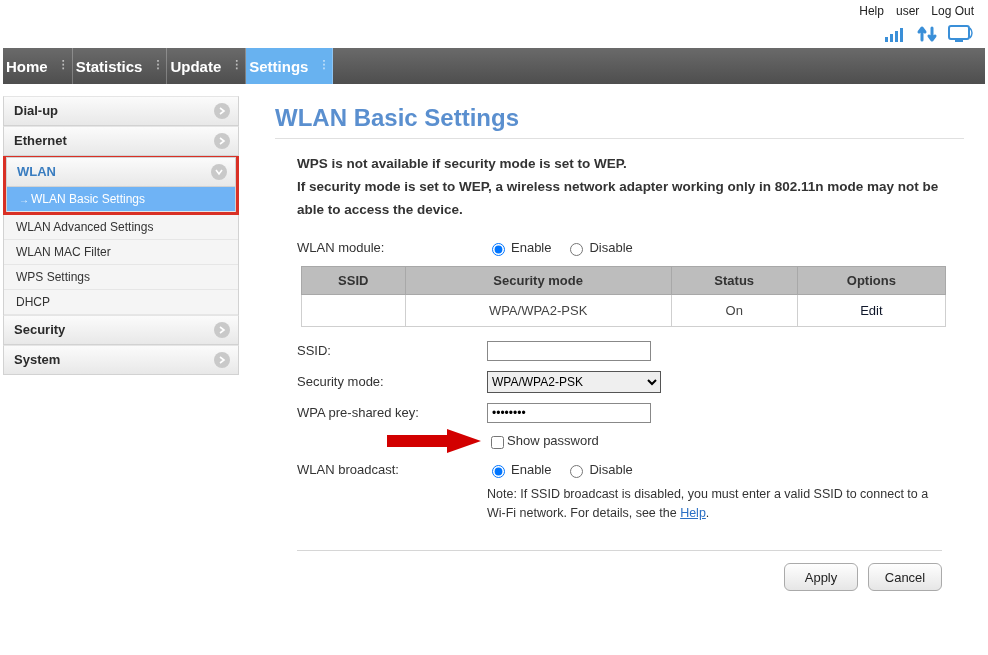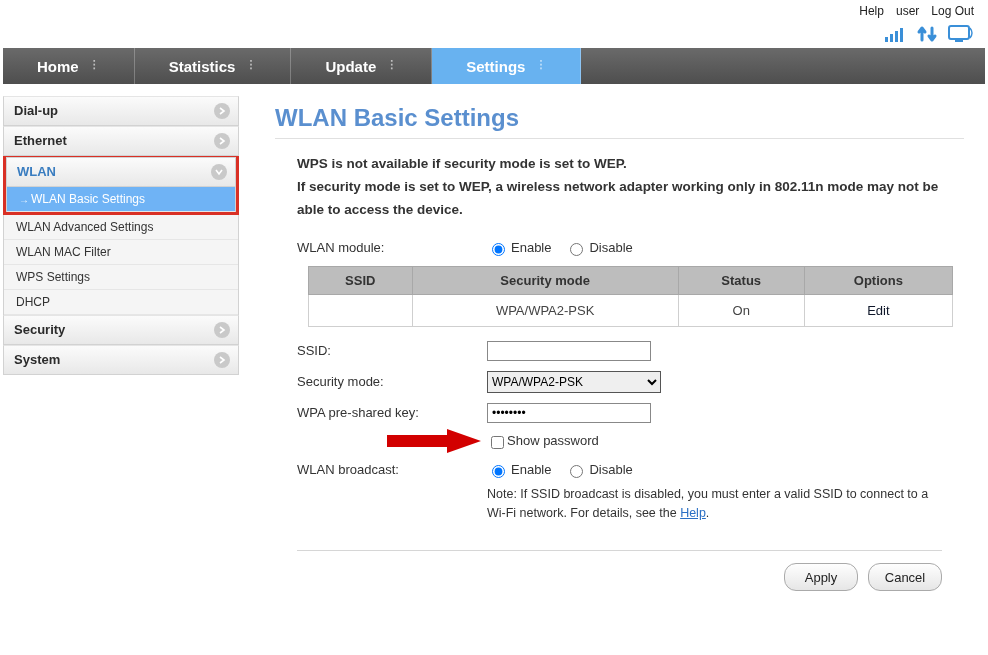--- a/index.html
+++ b/index.html
@@ -32,21 +32,21 @@
     background: linear-gradient(#6a6a6a,#4e4e4e);
     height: 36px;
     display: flex;
     align-items: stretch;
     margin: 0 3px;
   }
   .nav-item {
     color: #fff;
     font-weight: bold;
     font-size: 15px;
-    padding: 0 34px;
+    padding: 0 3px;
     display: flex;
     align-items: center;
     position: relative;
     cursor: pointer;
     border-right: 1px solid rgba(255,255,255,0.25);
   }
   .nav-item .dot {
     display:inline-block;
     margin-left:10px;
     color: rgba(255,255,255,0.6);
@@ -137,21 +137,21 @@
   .form-control { flex:1; }
   input[type=text], input[type=password] {
     width: 164px; height: 20px; border:1px solid #888; padding:1px 4px; font-size:12px;
   }
   select {
     width: 174px; height: 22px; border:1px solid #555; font-size:12px;
   }
   table.ssid-table {
     width: 100%;
     border-collapse: collapse;
-    margin: 8px 0 14px 11px;
+    margin: 8px 0 14px 4px;
   }
   table.ssid-table th {
     background: #bdbdbd;
     border: 1px solid #a8a8a8;
     font-weight: bold;
     padding: 6px;
     font-size: 13px;
   }
   table.ssid-table td {
     border: 1px solid #cfcfcf;
@@ -161,21 +161,21 @@
     color: #444;
   }
   .edit-link { color: #0f172a; cursor:pointer; }
   .note { font-size: 12.5px; color:#333; margin-top:4px; line-height:1.5; }
   .note a { color:#2a6fc4; text-decoration: underline; cursor:pointer; }
   .hr-sep { border:none; border-top:1px solid #d6d6d6; margin: 28px 22px 12px 22px; }
   .btn-row { display:flex; justify-content:flex-end; gap:10px; padding-right:22px; margin-bottom:10px;}
   button.action {
     min-width: 74px; height: 28px;
     background: linear-gradient(#fefefe,#e6e6e6);
-    border:1px solid #aaa; border-radius:12px;
+    border:1px solid #aaa; border-radius:6px;
     font-size:13px; cursor:pointer; color:#222;
   }
   .radio-group { display:inline-flex; gap: 14px; align-items:center; }
   .radio-group label { font-size:13px; display:inline-flex; align-items:center; gap:3px; }
   .arrow-annot {
     position: relative;
     height: 0;
   }
   .arrow-annot svg {
     position: absolute;

